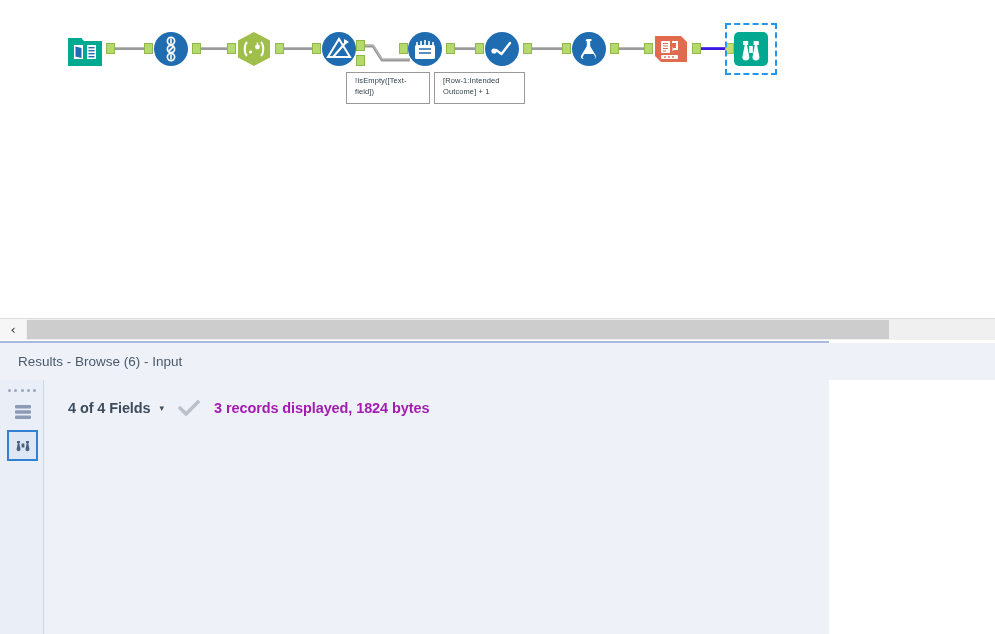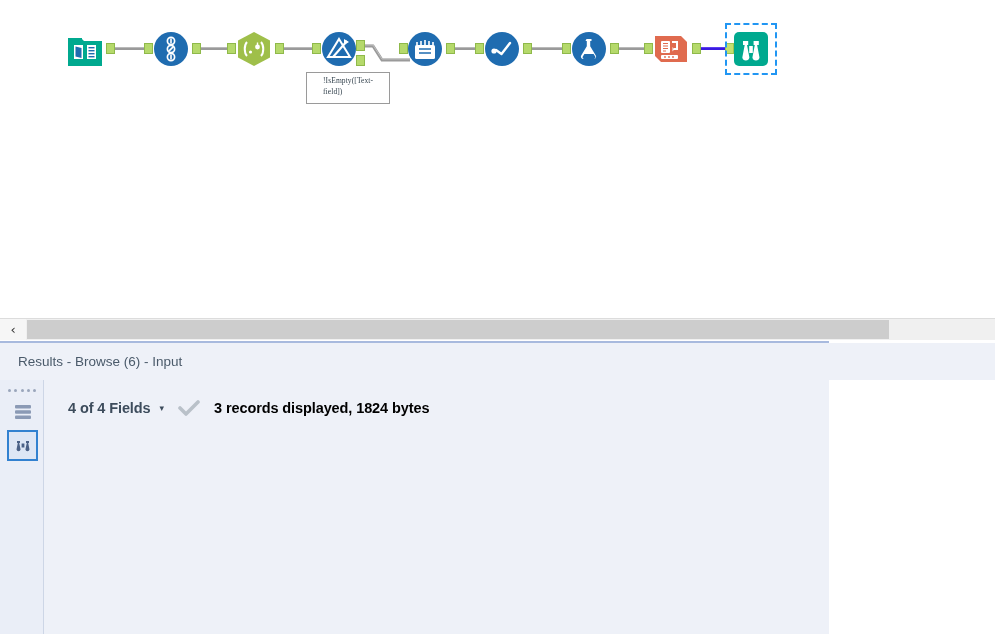--- a/index.html
+++ b/index.html
@@ -68,27 +68,28 @@
   }
 
   .wire-svg { position: absolute; }
 
   
   .anno {
     position: absolute;
     background: #ffffff;
     border: 1px solid #9a9a9a;
     box-sizing: border-box;
-    font-family: Liberation Serif, serif;
+    font-family: Liberation Sans, sans-serif;
     font-size: 7.5px;
     line-height: 11px;
     color: #33424d;
-    padding: 2px 16px;
+    padding: 2px 8px;
     white-space: pre-line;
     letter-spacing: 0.1px;
+    margin-left: 40px;
   }
 
   
   #hscroll {
     position: absolute;
     left: 0;
     top: 318px;
     width: 995px;
     height: 22px;
     background: #f0f0f0;
@@ -201,21 +202,21 @@
   }
   #fields-caret {
     margin-left: 9px;
     font-size: 9px;
     color: #3d4c5c;
   }
   #check-icon { margin-left: 14px; display: flex; align-items: center; }
   #records-label {
     margin-left: 14px;
     font-size: 14.5px;
-    color: #000000;
+    color: #a21caf;
     font-weight: bold;
     letter-spacing: -0.1px;
   }
 </style>
 </head>
 <body>
 
 <div id="canvas">
 
   <div class="wire" style="left:113px; top:47px; width:35px;"></div>
@@ -358,20 +359,22 @@
       <g fill="#ffffff">
         <path d="M11 11 h5.2 v4 h-1.2 l2.4 12.5 a3.6 3.6 0 0 1 -7.1 0 L12.7 15 H11 Z" fill="#ffffff"></path>
         <path d="M26.8 11 h-5.2 v4 h1.2 l-2.4 12.5 a3.6 3.6 0 0 0 7.1 0 L25.1 15 H26.8 Z" fill="#ffffff"></path>
         <rect x="17.2" y="16" width="3.6" height="7" fill="#ffffff"></rect>
       </g>
     </svg>
   </div>
 
   <div class="anno" style="left:306px; top:72px; width:84px; height:32px;">!IsEmpty([Text-
 field])</div>
+  <div class="anno" style="left:394px; top:72px; width:91px; height:32px;">[Row-1:Intended
+Outcome] + 1</div>
 </div>
 
 <div id="hscroll">
   <div id="hscroll-left-btn">‹</div>
   <div id="hscroll-thumb"></div>
 </div>
 
 <div id="results">
 
   <div id="results-title">Results - Browse (6) - Input</div>

